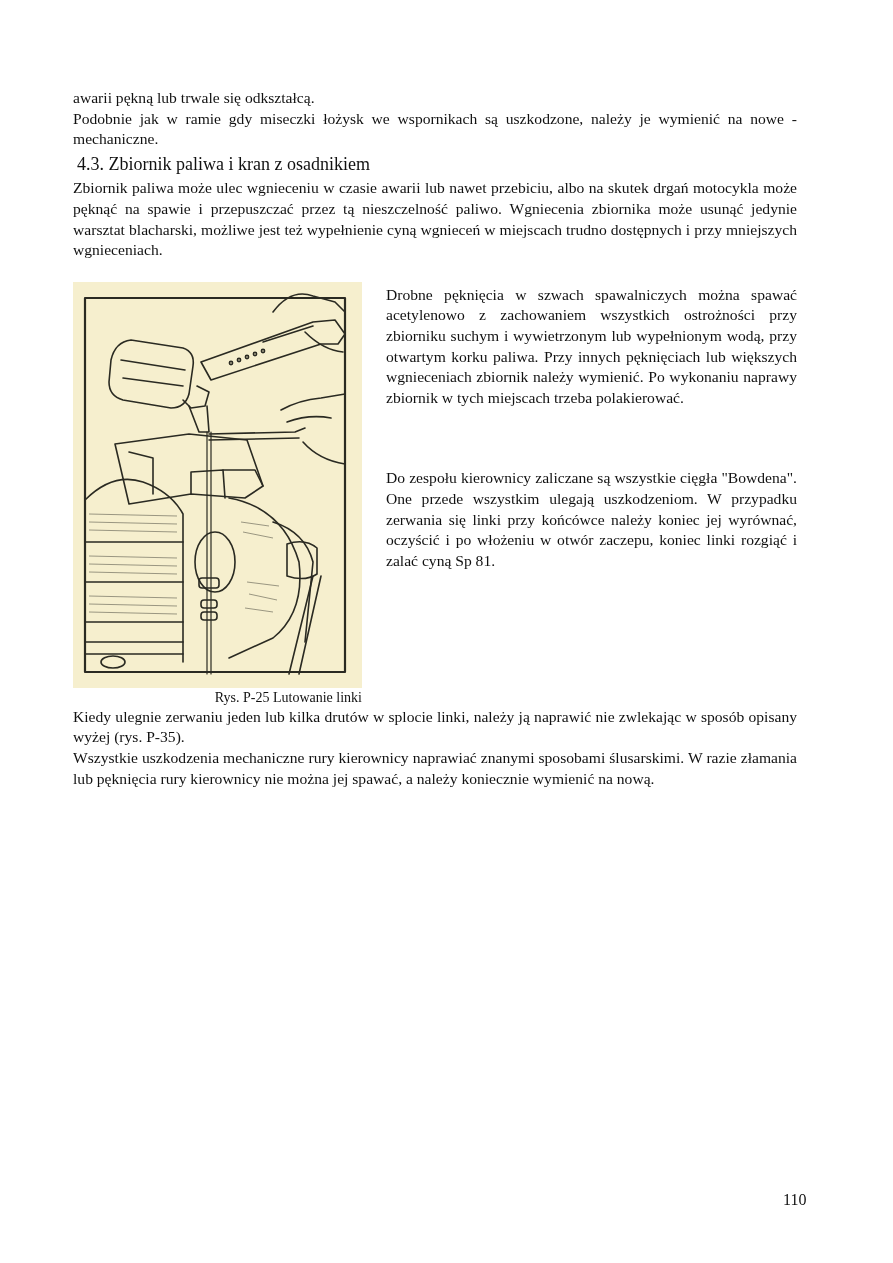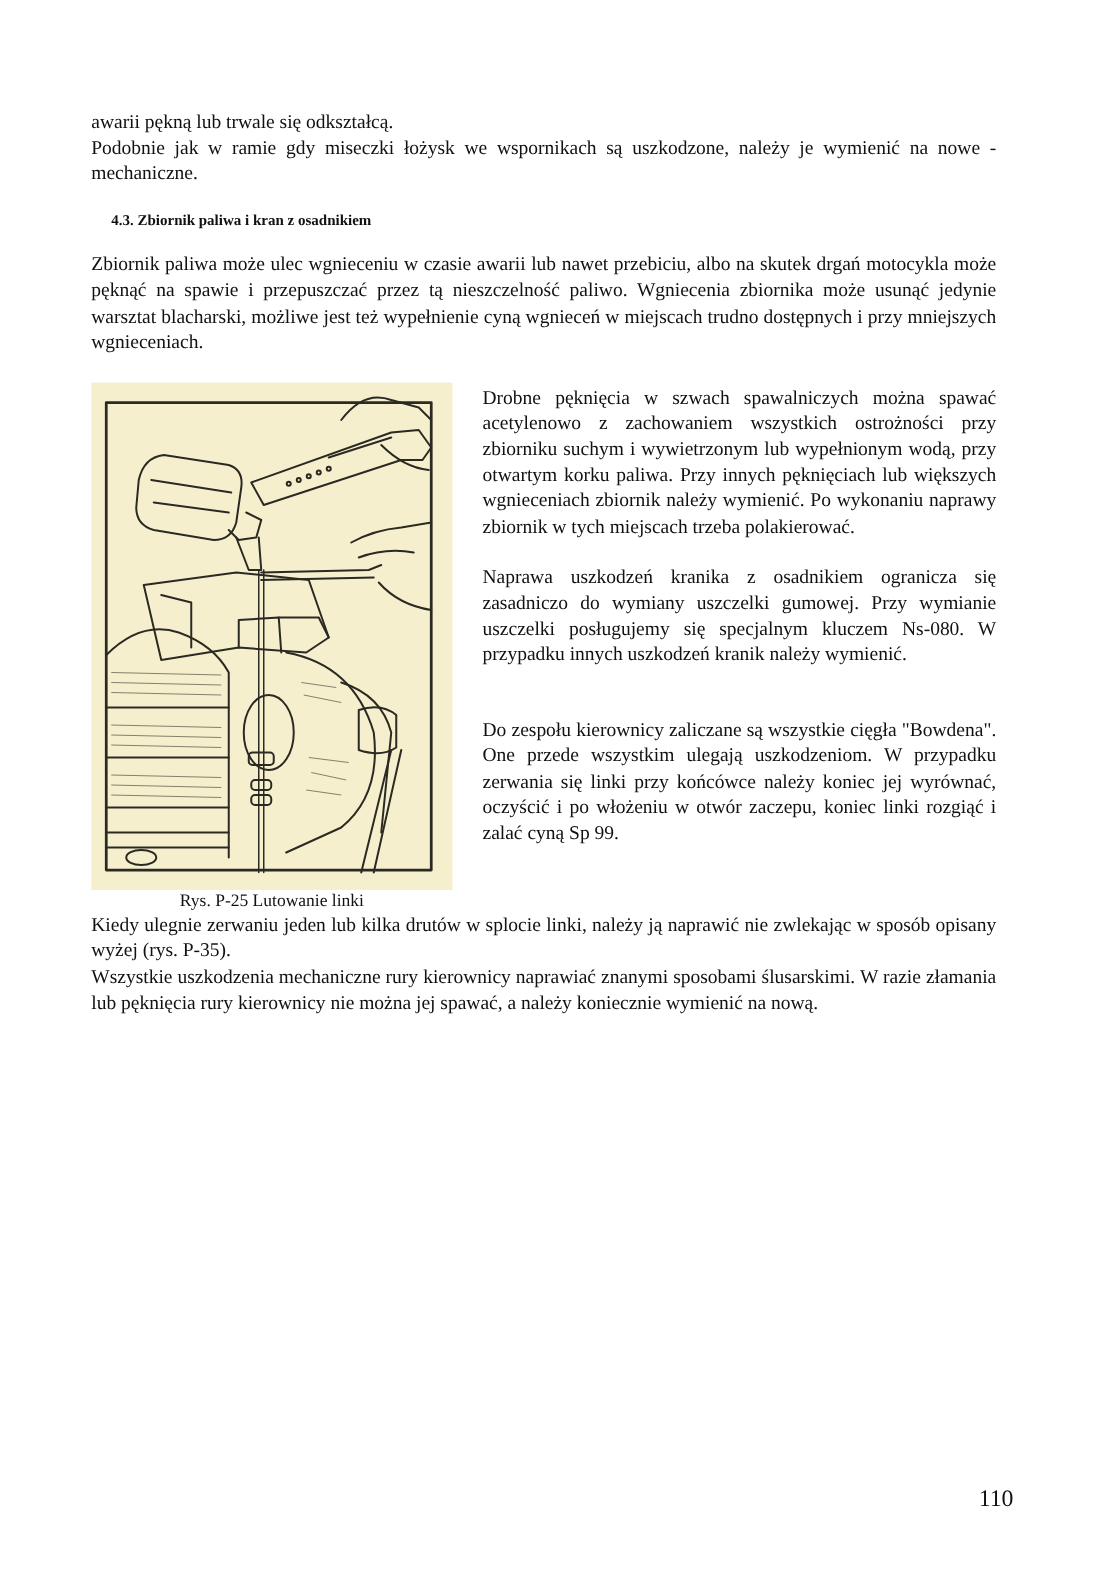--- a/index.html
+++ b/index.html
@@ -21,24 +21,24 @@
       position: absolute;
       left: 73px;
       top: 88px;
       width: 724px;
     }
     p {
       margin: 0;
       text-align: justify;
     }
     h2 {
-      margin: 16px;
-      font-size: 12px;
+      margin: 4px;
+      font-size: 18px;
       line-height: 20.6px;
-      font-weight: bold;
+      font-weight: normal;
     }
     .gap { height: 20px; }
     .float-block {
       display: flex;
       flex-direction: row;
       margin-top: 21px;
     }
     .figure {
       width: 289px;
       flex: 0 0 289px;
@@ -49,36 +49,36 @@
       height: 406px;
       background: #f6efce;
       position: relative;
     }
     .figure-img svg {
       position: absolute;
       left: 0;
       top: 0;
     }
     .caption {
-      text-align: center;
+      text-align: right;
       font-size: 14px;
       line-height: 18px;
       margin-top: 1px;
     }
     .side-text {
       flex: 1 1 auto;
       width: 411px;
       margin-top: 3px;
     }
     .side-text h2 { margin-top: 0; }
     .page-number {
       position: absolute;
       left: 783px;
       top: 1190px;
-      font-size: 19px;
+      font-size: 16px;
       line-height: 20px;
     }
   </style>
 </head>
 <body>
 
 <div class="page">
 
   <p>awarii pękną lub trwale się odkształcą.</p>
   <p>Podobnie jak w ramie gdy miseczki łożysk we wspornikach są uszkodzone, należy je wymienić na nowe - mechaniczne.</p>
@@ -140,24 +140,23 @@
             <path d="M168 240 L196 244 M170 250 L200 256 M174 300 L206 304 M176 312 L204 318 M172 326 L200 330"></path>
           </g>
         </svg>
       </div>
       <div class="caption">Rys. P-25 Lutowanie linki</div>
     </div>
 
     <div class="side-text">
       <p>Drobne pęknięcia w szwach spawalniczych można spawać acetylenowo z zachowaniem wszystkich ostrożności przy zbiorniku suchym i wywietrzonym lub wypełnionym wodą, przy otwartym korku paliwa. Przy innych pęknięciach lub większych wgnieceniach zbiornik należy wymienić. Po wykonaniu naprawy zbiornik w tych miejscach trzeba polakierować.</p>
       <div class="gap"></div>
-      <p>Naprawa uszkodzeń kranika z osadnikiem ogranicza się zasadniczo do wymiany uszczelki gumowej. Przy wymianie uszczelki posługujemy się specjalnym kluczem Ns-080. W przypadku innych uszkodzeń kranik należy wymienić.</p>
       <div class="gap"></div>
       <div class="gap"></div>
-      <p>Do zespołu kierownicy zaliczane są wszystkie cięgła "Bowdena". One przede wszystkim ulegają uszkodzeniom. W przypadku zerwania się linki przy końcówce należy koniec jej wyrównać, oczyścić i po włożeniu w otwór zaczepu, koniec linki rozgiąć i zalać cyną Sp 99.</p>
+      <p>Do zespołu kierownicy zaliczane są wszystkie cięgła "Bowdena". One przede wszystkim ulegają uszkodzeniom. W przypadku zerwania się linki przy końcówce należy koniec jej wyrównać, oczyścić i po włożeniu w otwór zaczepu, koniec linki rozgiąć i zalać cyną Sp 81.</p>
     </div>
   </div>
 
   <p>Kiedy ulegnie zerwaniu jeden lub kilka drutów w splocie linki, należy ją naprawić nie zwlekając w sposób opisany wyżej (rys. P-35).</p>
   <p>Wszystkie uszkodzenia mechaniczne rury kierownicy naprawiać znanymi sposobami ślusarskimi. W razie złamania lub pęknięcia rury kierownicy nie można jej spawać, a należy koniecznie wymienić na nową.</p>
 </div>
 
 <div class="page-number">110</div>
 
 </body></html>

